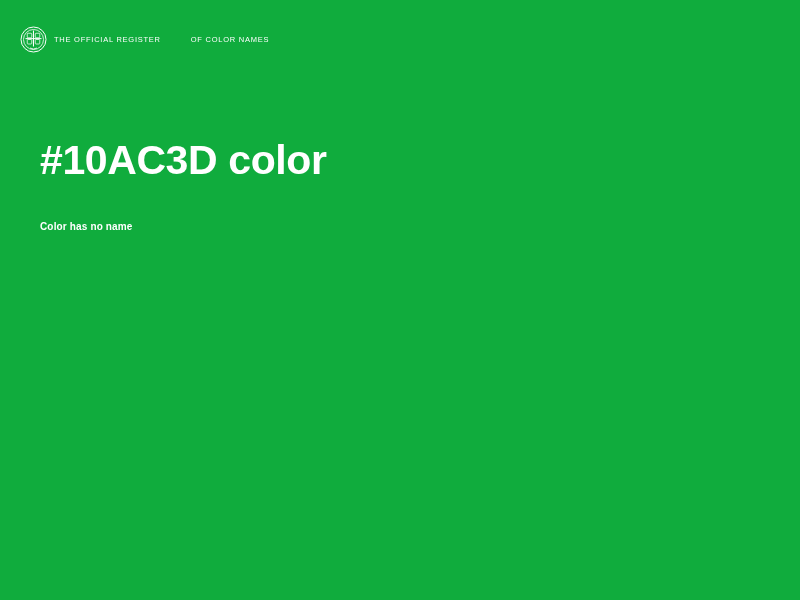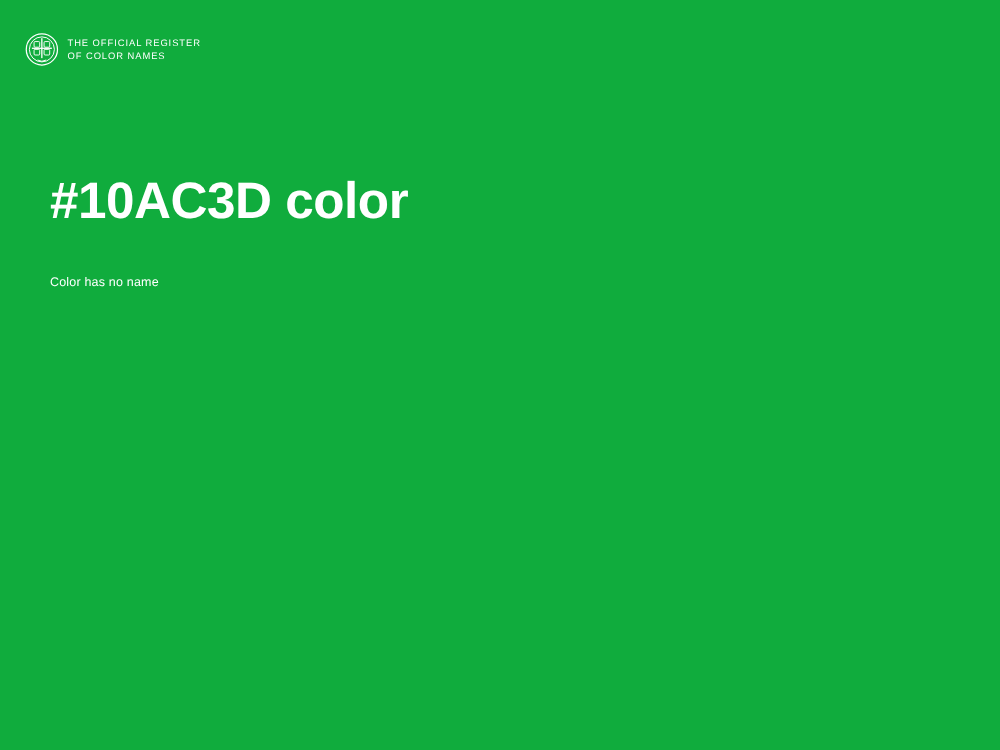--- a/index.html
+++ b/index.html
@@ -36,23 +36,24 @@
 
   .brand-emblem {
     width: 27px;
     height: 27px;
     flex: 0 0 27px;
     display: block;
   }
 
   .brand-wordmark {
     display: flex;
-    flex-direction: column;
+    flex-direction: row;
     justify-content: center;
     padding-top: 1px;
+    gap: 30px;
   }
 
   .brand-line {
     color: #ffffff;
     font-size: 7.5px;
     line-height: 10px;
     letter-spacing: 0.75px;
     white-space: nowrap;
     font-weight: 400;
   }
@@ -72,21 +73,21 @@
     font-weight: 700;
     letter-spacing: -0.4px;
     margin: 0;
     white-space: nowrap;
   }
 
   .color-subtitle {
     color: #ffffff;
     font-size: 10px;
     line-height: 14px;
-    font-weight: 400;
+    font-weight: 700;
     letter-spacing: 0.15px;
     margin: 0;
     padding-top: 36px;
     white-space: nowrap;
   }
 </style>
 </head>
 <body>
 
 <div class="page" style="background: rgb(16, 172, 61);">

